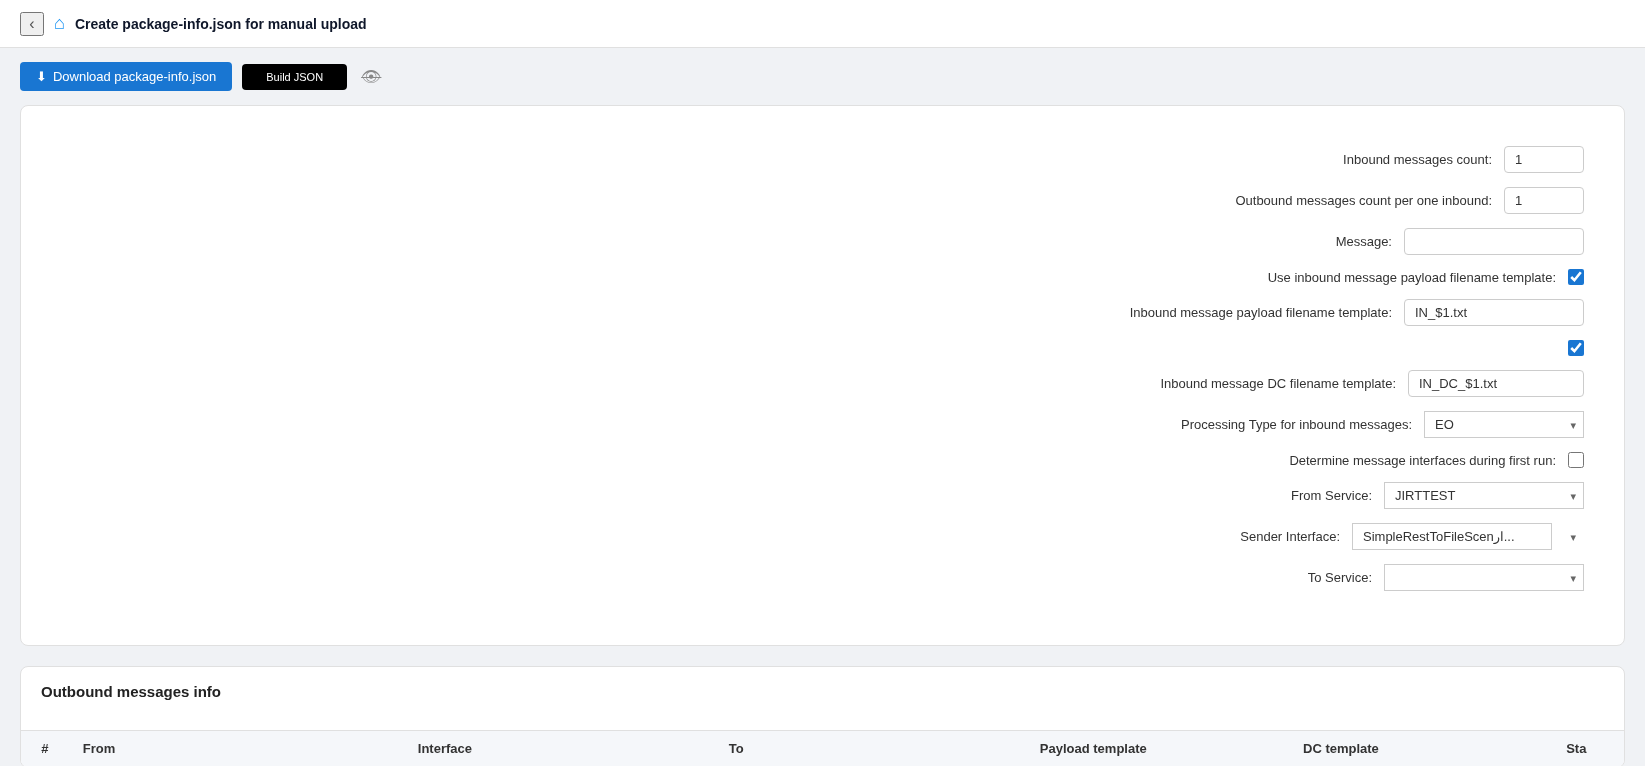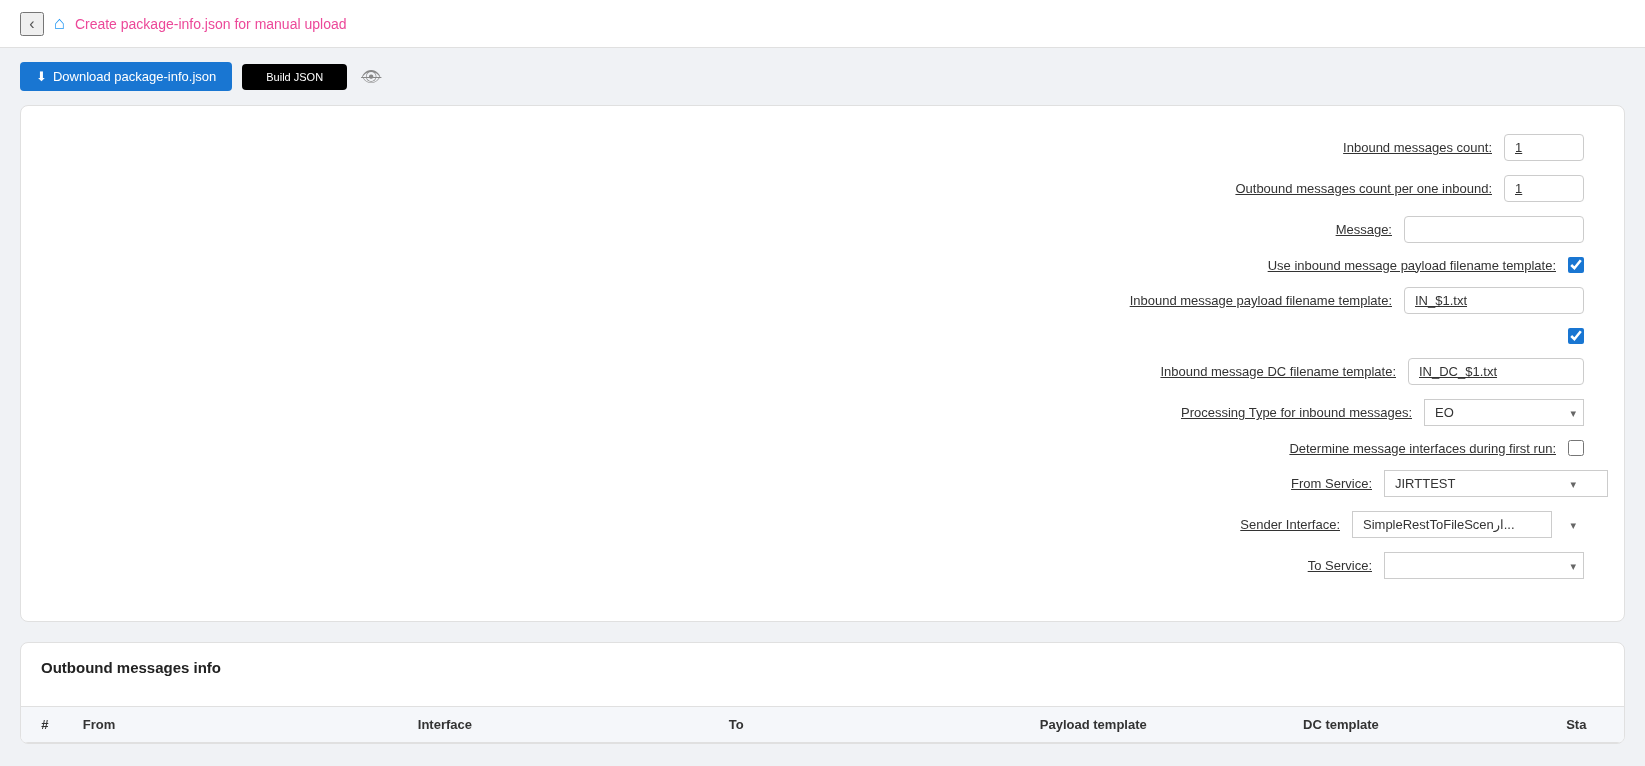--- a/index.html
+++ b/index.html
@@ -27,22 +27,22 @@
       cursor: pointer;
       color: #555;
       font-size: 16px;
     }
     .header-home-icon {
       color: #2196f3;
       font-size: 18px;
     }
     .header-title {
       font-size: 14px;
-      font-weight: 400;
-      color: #ec4899;
+      font-weight: 700;
+      color: #0f172a;
     }
 
     
     .toolbar {
       display: flex;
       align-items: center;
       gap: 10px;
       padding: 14px 20px;
       background: #f0f2f5;
     }
@@ -77,23 +77,22 @@
     
     .main-content {
       padding: 0 20px 20px 20px;
     }
 
     
     .form-card {
       background: #fff;
       border-radius: 8px;
       border: 1px solid #e0e0e0;
-      padding: 28px 40px;
+      padding: 40px 40px;
       margin-bottom: 20px;
-      text-decoration: underline;
     }
 
     .form-row {
       display: flex;
       align-items: center;
       margin-bottom: 14px;
       justify-content: flex-end;
     }
     .form-label {
       font-size: 13px;
@@ -276,21 +275,21 @@
     </div>
 
     <div class="form-row">
       <label class="form-label">Determine message interfaces during first run:</label>
       <input type="checkbox" style="">
     </div>
 
     <div class="form-row">
       <label class="form-label">From Service:</label>
       <div class="select-wrapper" style="width:200px;">
-        <select style="width:224px;">
+        <select style="width:200px;">
           <option value="JIRTTEST" selected="">JIRTTEST</option>
         </select>
       </div>
     </div>
 
     <div class="form-row">
       <label class="form-label">Sender Interface:</label>
       <div class="select-wrapper" style="width:232px;">
         <select style="width:200px;">
           <option value="SimpleRestToFileScenario" selected="">SimpleRestToFileScenار...</option>

